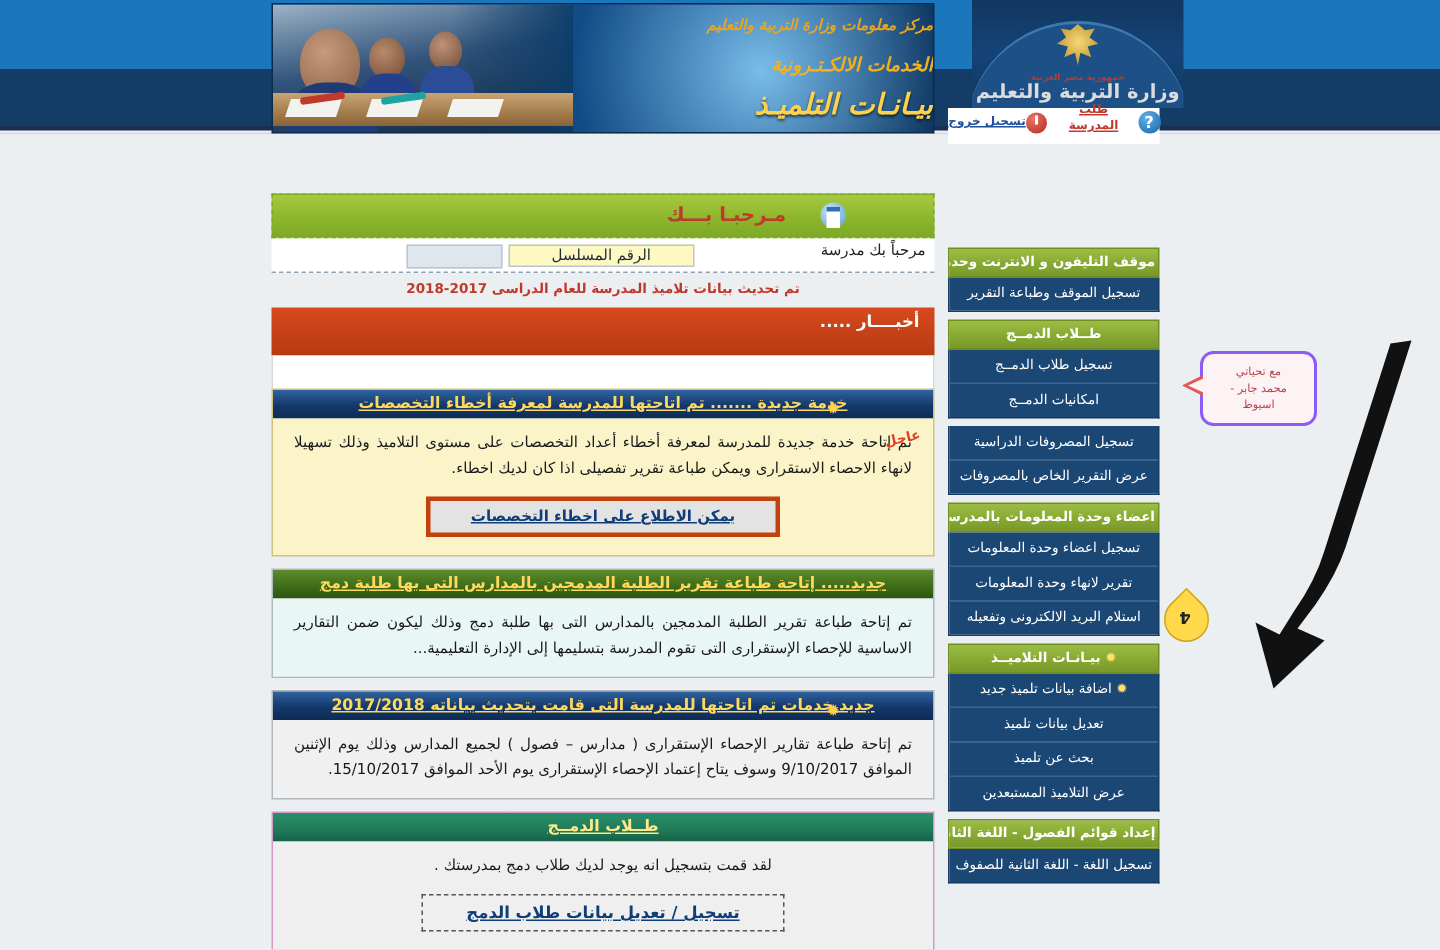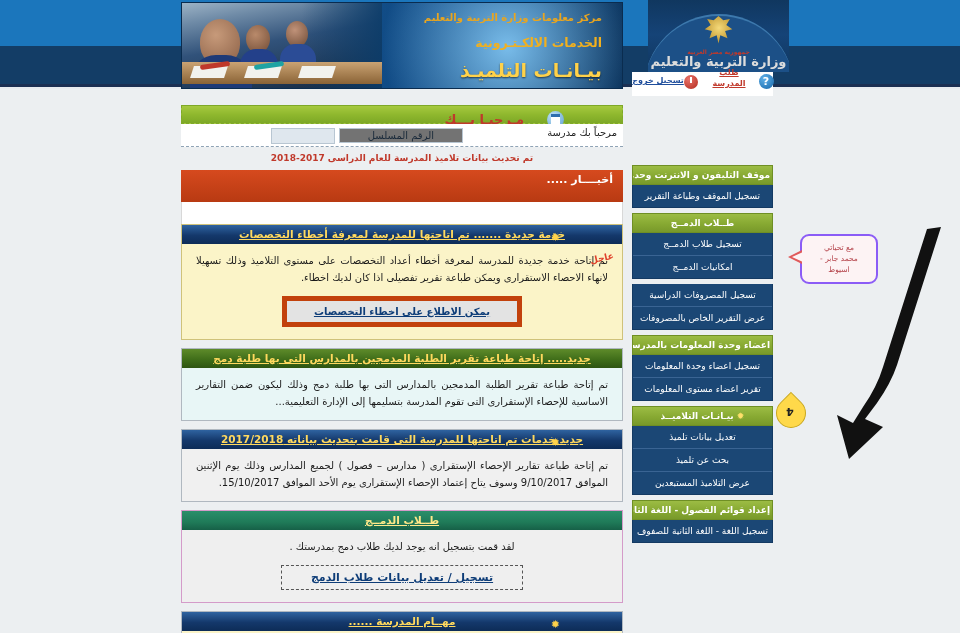--- a/index.html
+++ b/index.html
@@ -35,21 +35,21 @@
   #banner .photo .k1b{position:absolute;left:8px;top:52px;width:62px;height:34px;background:#1e3a77;border-radius:26px 26px 0 0;}
   #banner .photo .k2{left:64px;top:22px;width:24px;height:28px;background:radial-gradient(circle at 40% 35%,#b98a6b,#6f4a34);}
   #banner .photo .k2b{position:absolute;left:58px;top:46px;width:38px;height:26px;background:#23408a;border-radius:16px 16px 0 0;}
   #banner .photo .k3{left:104px;top:18px;width:22px;height:26px;background:radial-gradient(circle at 40% 35%,#c09279,#6c4933);}
   #banner .photo .k3b{position:absolute;left:98px;top:41px;width:36px;height:24px;background:#2b4c96;border-radius:15px 15px 0 0;}
   #banner .photo .desk{position:absolute;left:0;bottom:4px;width:200px;height:22px;background:linear-gradient(180deg,#caa373,#8a6336);}
   #banner .photo .paper{position:absolute;bottom:10px;width:34px;height:12px;background:#f2f2ee;transform:skewX(-18deg);}
   #banner .photo .p1{left:10px;} #banner .photo .p2{left:64px;} #banner .photo .p3{left:118px;}
   #banner .photo .pen{position:absolute;bottom:20px;height:5px;width:30px;border-radius:3px;transform:rotate(-8deg);}
   #banner .photo .pen1{left:18px;background:#c0392b;} #banner .photo .pen2{left:72px;background:#1fa3a3;}
-  #banner .txt{position:absolute;right:20px;text-align:right;color:#f0b429;direction:rtl;white-space:nowrap;}
+  #banner .txt{position:absolute;right:0;text-align:right;color:#f0b429;direction:rtl;white-space:nowrap;font-style:italic;}
   #banner .t1{top:9px;font-size:10px;font-weight:bold;color:#e8a520;letter-spacing:.5px;}
   #banner .t2{top:32px;font-size:12.5px;font-weight:bold;color:#f2b01e;letter-spacing:1px;}
   #banner .t3{top:56px;font-size:19px;font-weight:bold;color:#ffd24a;letter-spacing:2px;text-shadow:0 1px 2px rgba(0,0,0,.6);}
 
   
   #logo-block{
     position:absolute;left:632px;top:0;width:141px;height:72px;
     background:linear-gradient(180deg,#10375f 0%,#154377 48%,#10375f 100%);
     overflow:hidden;
     margin-left:16px;
@@ -74,35 +74,35 @@
   #util-help-label{position:absolute;left:703px;top:67px;width:52px;text-align:center;color:#c0392b;font-size:8px;font-weight:bold;line-height:11px;text-decoration:underline;}
   #util-power{position:absolute;left:684px;top:75px;width:14px;height:14px;border-radius:50%;background:radial-gradient(circle at 35% 30%,#e9736a,#b22a1d);}
   #util-power:after{content:"";position:absolute;left:6px;top:2px;width:2px;height:6px;background:#fff;}
   #util-logout{position:absolute;left:632px;top:76px;width:52px;text-align:center;color:#1f4e9c;font-size:8px;font-weight:bold;text-decoration:underline;}
 
   
   #content{position:absolute;left:181px;top:105px;width:442px;}
 
   
   #welcome-strip{
-    position:relative;height:19px;
+    position:relative;height:30px;
     background:linear-gradient(180deg,#a6c93f 0%,#8fb82e 50%,#7da826 100%);
-    border:1px dashed #7fa828;box-sizing:border-box;
+    border:1px dashed #7fa828;box-sizing:border-box;margin-top:24px;
   }
   #welcome-text{
     position:absolute;right:98px;top:6px;color:#c0392b;font-size:13px;font-weight:bold;letter-spacing:4px;
   }
   #welcome-icon{position:absolute;right:58px;top:5px;width:17px;height:17px;border-radius:50%;background:radial-gradient(circle at 35% 30%,#bfe2f7,#5e9fd0);}
   #welcome-icon:after{content:"";position:absolute;left:4px;top:3px;width:9px;height:11px;background:#fff;border-top:3px solid #2f6fae;}
   #welcome-row{
     position:relative;height:22px;background:#fff;border-bottom:1px dashed #8fa3b5;
     display:flex;align-items:center;justify-content:flex-start;
   }
   #welcome-school{position:absolute;right:6px;top:3px;font-size:10px;color:#222;}
-  #serial-label{position:absolute;right:160px;top:4px;font-size:10px;color:#1a2a3a;background:#737373;padding:1px 28px;border:1px solid #b8c6d2;}
+  #serial-label{position:absolute;right:160px;top:4px;font-size:10px;color:#1a2a3a;background:#fef9c3;padding:1px 28px;border:1px solid #b8c6d2;}
   #serial-box{position:absolute;right:288px;top:4px;width:62px;height:14px;background:#dfe7ee;border:1px solid #b8c6d2;}
 
   #update-note{margin-top:6px;text-align:center;color:#c0392b;font-size:9px;font-weight:bold;}
 
   
   #news-bar{
     margin-top:7px;height:32px;background:linear-gradient(180deg,#d64a1e 0%,#b83a12 100%);
     color:#fff;font-size:11px;font-weight:bold;text-align:right;line-height:20px;padding-right:10px;
     box-sizing:border-box;letter-spacing:1px;
   }
@@ -118,21 +118,21 @@
   .hd-teal{background:linear-gradient(180deg,#2a8f6a 0%,#1f7a58 60%,#166047 100%);color:#ffe98a;}
   .card-bd{padding:8px 14px 10px;font-size:10px;line-height:17px;color:#1a1a1a;text-align:justify;position:relative;}
   .bd-yellow{background:#fbf4c8;}
   .bd-ice{background:#e8f6f6;}
   .bd-gray{background:#f0f0f0;}
   .bd-plain{background:#efefef;}
   .new-badge{position:absolute;right:8px;top:6px;color:#e0402a;font-size:9px;font-weight:bold;transform:rotate(-12deg);}
   .cta{
     display:block;margin:10px auto 2px;width:230px;text-align:center;
     font-size:10px;font-weight:bold;color:#0e3d78;text-decoration:underline;
-    background:#e3e3e3;border:5px solid #c2410c;padding:2px 0;
+    background:#e3e3e3;border:3px solid #c2410c;padding:2px 0;
   }
   .cta-dashed{background:transparent;border:1px dashed #555;width:240px;font-size:11px;padding:3px 0;color:#0e3d78;}
   .card-yellow-wrap{border:1px solid #cfc27a;}
   .card-pink-wrap{border:1px solid #d49bc9;}
 
   
   #tasks .card-bd{padding-top:6px;}
   #tasks-intro{color:#c0392b;font-size:9.5px;font-weight:bold;text-decoration:underline;text-align:right;}
 
   
@@ -313,30 +313,35 @@
     <div class="sb-items">
       <div class="sb-item">تسجيل المصروفات الدراسية</div>
       <div class="sb-item">عرض التقرير الخاص بالمصروفات</div>
     </div>
   </div>
 
   <div class="sb-group">
     <div class="sb-head">اعضاء وحدة المعلومات بالمدرسة</div>
     <div class="sb-items">
       <div class="sb-item">تسجيل اعضاء وحدة المعلومات</div>
-      <div class="sb-item">تقرير اعضاء مستوى المعلومات</div>
+      <div class="sb-item">تقرير لانهاء وحدة المعلومات</div>
+      <div class="sb-item">استلام البريد الالكترونى وتفعيله</div>
     </div>
   </div>
 
   <div class="sb-group">
     <div class="sb-head">
       <span class="star">✹</span>
       <span>بيـانـات التلاميــذ</span>
     </div>
     <div class="sb-items">
+      <div class="sb-item">
+        <span class="star">✹</span>
+        <span>اضافة بيانات تلميذ جديد</span>
+      </div>
       <div class="sb-item">تعديل بيانات تلميذ</div>
       <div class="sb-item">بحث عن تلميذ</div>
       <div class="sb-item">عرض التلاميذ المستبعدين</div>
     </div>
   </div>
 
   <div class="sb-group">
     <div class="sb-head">إعداد قوائم الفصول - اللغة الثانية</div>
     <div class="sb-items">
       <div class="sb-item">تسجيل اللغة - اللغة الثانية للصفوف</div>

